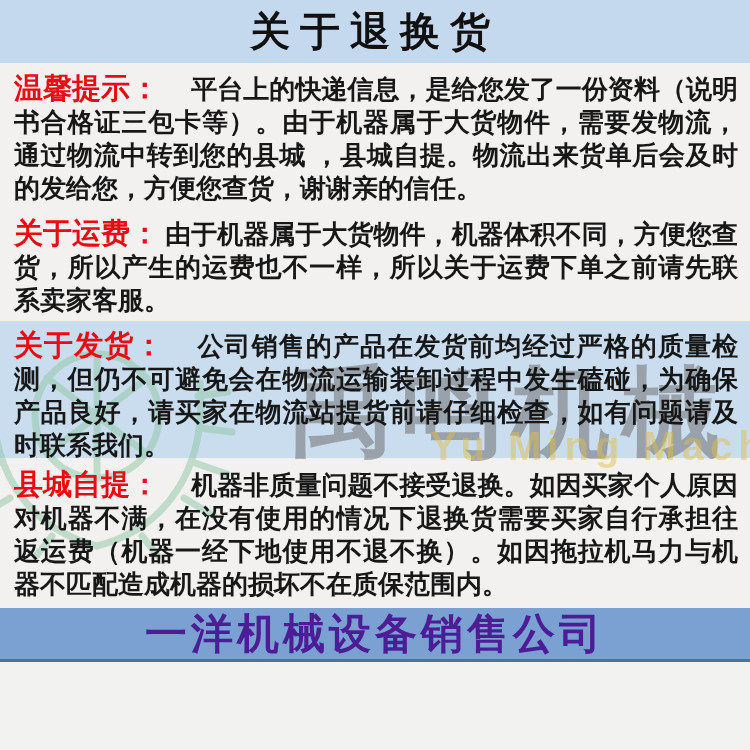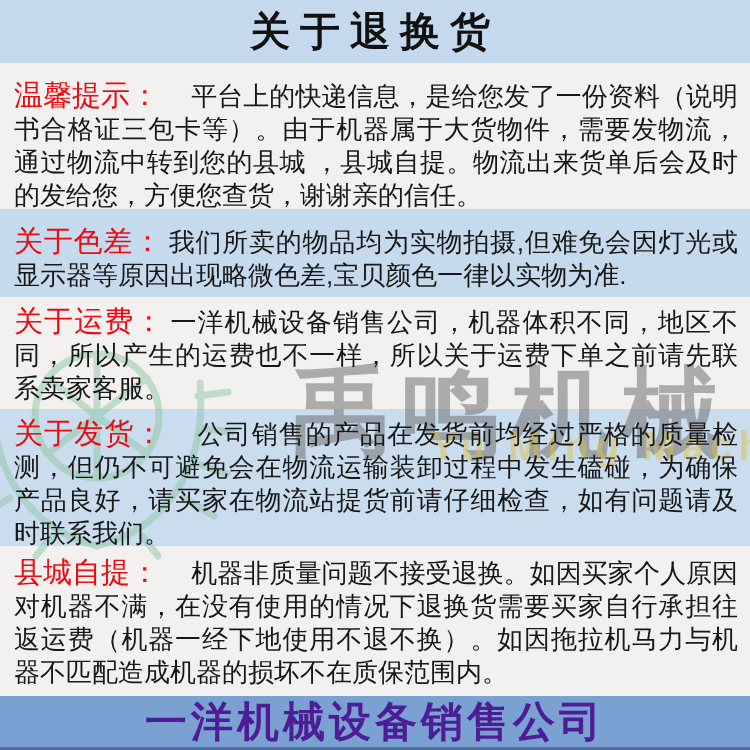--- a/index.html
+++ b/index.html
@@ -32,24 +32,24 @@
   .sec-blue  { background: #c5daec; }
   .sec-blue2 { background: #c9ddee; }
   #sec-tips     { height: 146px; }
   #sec-color    { height: 88px;  }
   #sec-freight  { height: 112px; }
   #sec-delivery { height: 137px; }
   #sec-returns  { height: 150px; }
   .sec p {
     position: relative;
     z-index: 2;
-    padding: 16px 12px 0 14px;
+    padding: 9px 12px 0 14px;
     font-size: 26px;
     line-height: 33px;
-    font-weight: normal;
+    font-weight: bold;
     color: #171717;
     text-align: justify;
   }
   #sec-freight p, #sec-delivery p { padding-top: 8px; }
   #sec-returns p { padding-top: 10px; }
   .sec-heading {
     font-family: "Liberation Serif", serif;
     color: #ea0b12;
     font-size: 29px;
     margin-right: 6px;
@@ -135,26 +135,23 @@
   </div>
 
   <div class="title-band">
     <h1>关于退换货</h1>
   </div>
 
   <div class="sec sec-white" id="sec-tips">
     <p><span class="sec-heading">温馨提示：</span><span>　平台上的快递信息，是给您发了一份资料（说明书合格证三包卡等）。由于机器属于大货物件，需要发物流，通过物流中转到您的县城 ，县城自提。物流出来货单后会及时的发给您，方便您查货，谢谢亲的信任。</span></p>
   </div>
 
-  <div class="sec sec-blue" id="sec-color">
-    <p><span class="sec-heading">关于色差：</span><span>我们所卖的物品均为实物拍摄,但难免会因灯光或显示器等原因出现略微色差,宝贝颜色一律以实物为准.</span></p>
-  </div>
 
   <div class="sec sec-white" id="sec-freight">
-    <p><span class="sec-heading">关于运费：</span><span>一洋机械设备销售公司，机器体积不同，地区不同，所以产生的运费也不一样，所以关于运费下单之前请先联系卖家客服。</span></p>
+    <p><span class="sec-heading">关于运费：</span><span>由于机器属于大货物件，机器体积不同，方便您查货，所以产生的运费也不一样，所以关于运费下单之前请先联系卖家客服。</span></p>
   </div>
 
   <div class="sec sec-blue2" id="sec-delivery">
     <p><span class="sec-heading">关于发货：</span><span>　公司销售的产品在发货前均经过严格的质量检测，但仍不可避免会在物流运输装卸过程中发生磕碰，为确保产品良好，请买家在物流站提货前请仔细检查，如有问题请及时联系我们。</span></p>
   </div>
 
   <div class="sec sec-white" id="sec-returns">
     <p><span class="sec-heading">县城自提：</span><span>　机器非质量问题不接受退换。如因买家个人原因对机器不满，在没有使用的情况下退换货需要买家自行承担往返运费（机器一经下地使用不退不换）。如因拖拉机马力与机器不匹配造成机器的损坏不在质保范围内。</span></p>
   </div>
 

